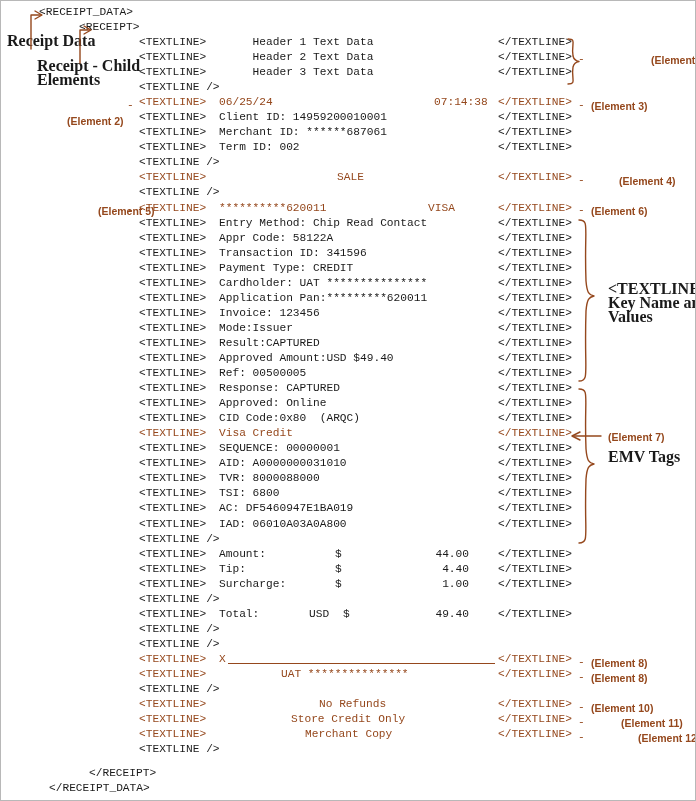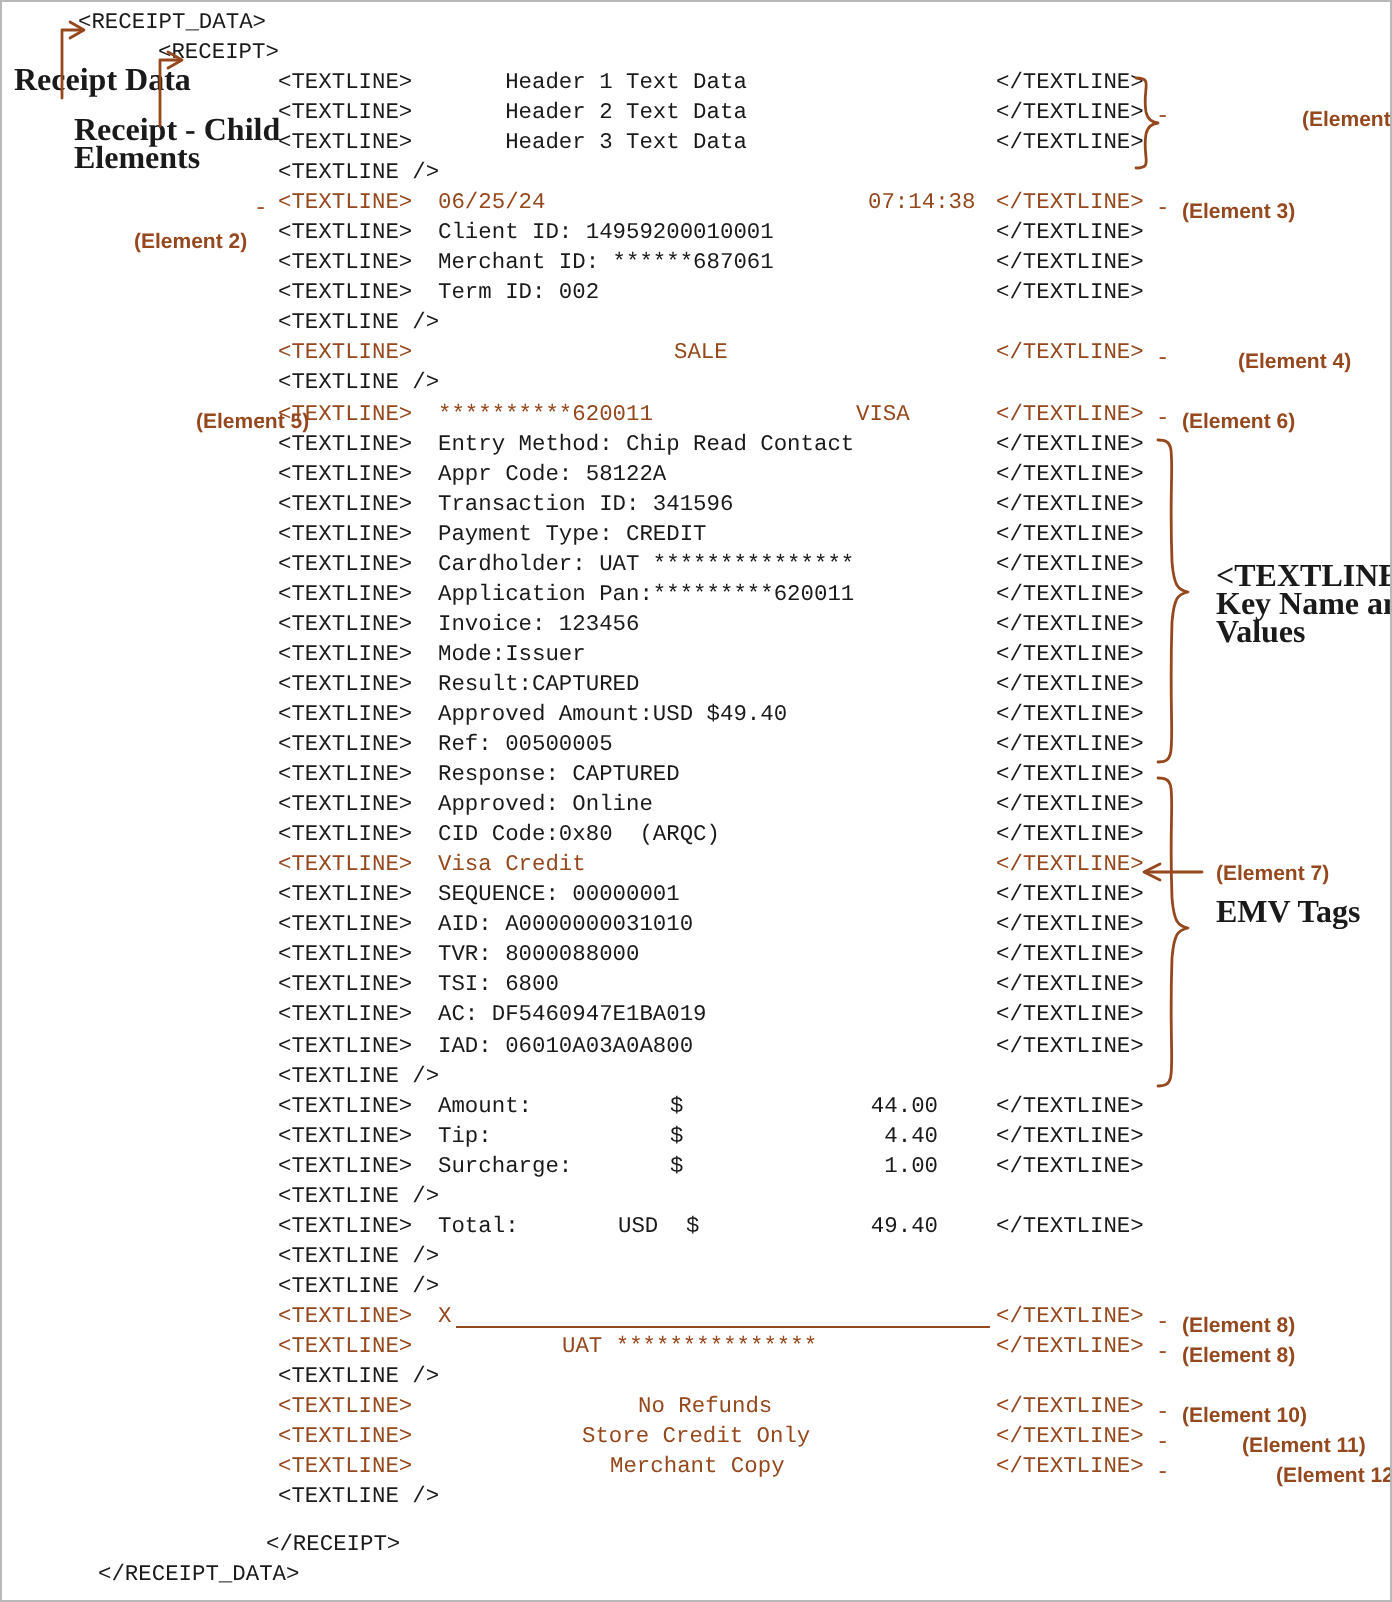--- a/index.html
+++ b/index.html
@@ -39,21 +39,21 @@
   .blk   { color: #1a1a1a; }
 
   
   .c-open  { position:absolute; left:138px; top:0; }
   .c-body  { position:absolute; top:0; }
   .c-close { position:absolute; left:497px; top:0; }
 
   
   .root1 { position:absolute; left:38px; top:4px; }
   .root2 { position:absolute; left:78px; top:19px; }
-  .rootc2 { position:absolute; left:88px; top:765px;margin-left:44px; }
+  .rootc2 { position:absolute; left:88px; top:765px; }
   .rootc1 { position:absolute; left:48px; top:780px; }
 
   
   .anno {
     position: absolute;
     font-family: Liberation Serif, serif;
     font-size: 16px;
     font-weight: bold;
     color: #1a1a1a;
     white-space: pre;

